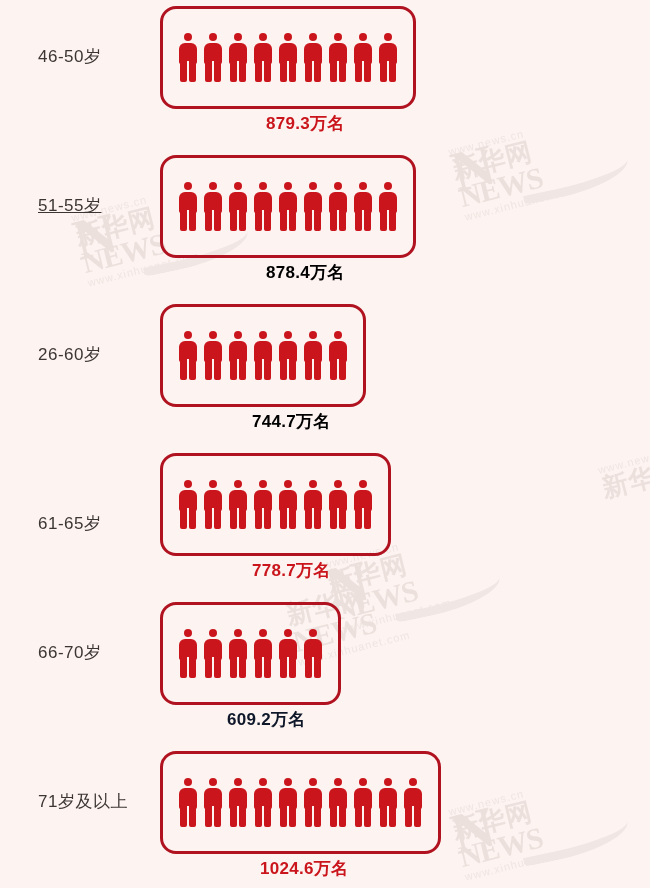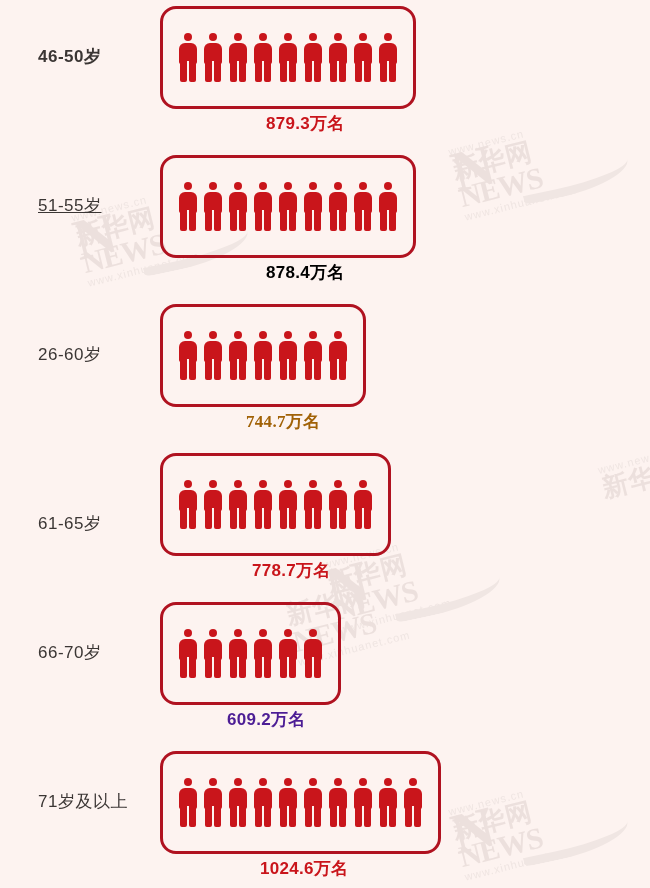--- a/index.html
+++ b/index.html
@@ -222,21 +222,21 @@
     <div class="wm-logo wm-n">N</div>
   </div>
   <div class="wm" style="left:520px; top:822px;">
     <div class="wm-swoosh"></div>
   </div>
 
 </div>
 
 <div id="chart">
     <div class="row" style="top: 0px;">
-      <div class="row-label" style="top: 45px; font-weight: bold;">46-50岁</div>
+      <div class="row-label" style="top: 45px;">46-50岁</div>
       <div class="pictobox" style="top: 6px; height: 103px; width: 256px; border-color: rgb(176, 18, 32);">
         <div class="figs">
           <div class="fig">
             <span class="head"></span>
             <span class="torso"></span>
             <span class="legL"></span>
             <span class="legR"></span>
             <span class="gap"></span>
           </div>
           <div class="fig">
@@ -418,21 +418,21 @@
           </div>
           <div class="fig">
             <span class="head"></span>
             <span class="torso"></span>
             <span class="legL"></span>
             <span class="legR"></span>
             <span class="gap"></span>
           </div>
         </div>
       </div>
-      <div class="value" style="top: 410px; left: 246px; color: #a16207; font-family: Liberation Serif, serif;">744.7万名</div>
+      <div class="value" style="top: 410px; left: 252px; color: #000000;">744.7万名</div>
     </div>
     <div class="row" style="top: 0px;">
       <div class="row-label" style="top: 504px; margin-top: 8px;">61-65岁</div>
       <div class="pictobox" style="top: 453px; height: 103px; width: 231px; border-color: rgb(176, 18, 32);">
         <div class="figs">
           <div class="fig">
             <span class="head"></span>
             <span class="torso"></span>
             <span class="legL"></span>
             <span class="legR"></span>
@@ -532,21 +532,21 @@
           </div>
           <div class="fig">
             <span class="head"></span>
             <span class="torso"></span>
             <span class="legL"></span>
             <span class="legR"></span>
             <span class="gap"></span>
           </div>
         </div>
       </div>
-      <div class="value" style="top: 708px; left: 227px; color: #4c1d95;">609.2万名</div>
+      <div class="value" style="top: 708px; left: 227px; color: #0f172a;">609.2万名</div>
     </div>
     <div class="row" style="top: 0px;">
       <div class="row-label" style="top: 790px;">71岁及以上</div>
       <div class="pictobox" style="top: 751px; height: 103px; width: 281px; border-color: rgb(176, 18, 32);">
         <div class="figs">
           <div class="fig">
             <span class="head"></span>
             <span class="torso"></span>
             <span class="legL"></span>
             <span class="legR"></span>

